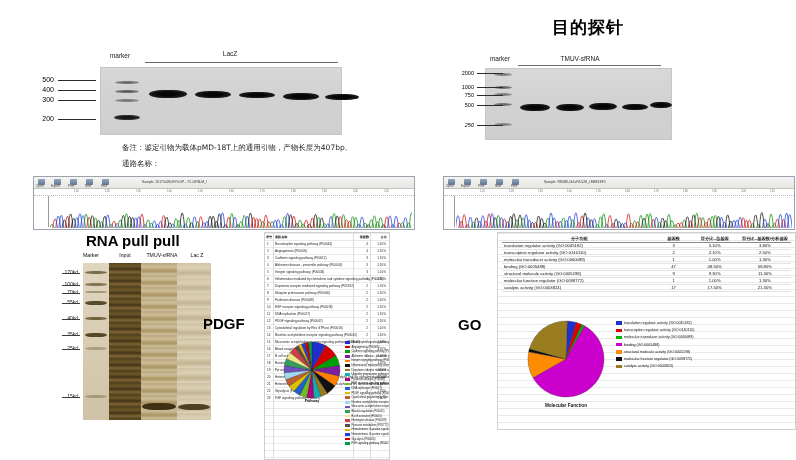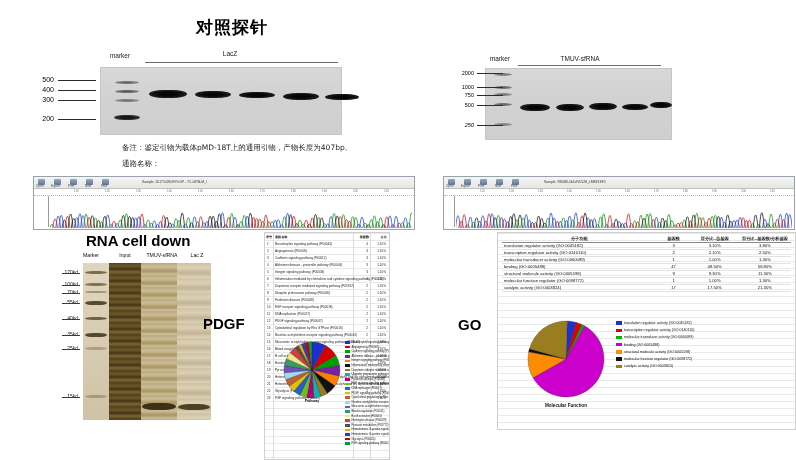--- a/index.html
+++ b/index.html
@@ -102,21 +102,20 @@
   .pie-cap{position:absolute;font-size:4.6px;font-weight:bold;color:#111;
            text-align:center;font-family:"Liberation Sans",sans-serif;}
   .pie-cap-sm{position:absolute;font-size:3.6px;font-weight:bold;color:#111;
            text-align:center;font-family:"Liberation Sans",sans-serif;}
 </style>
 </head>
 <body>
 
 <div class="abs" style="left:0;top:0;width:430px;height:160px;">
 
-  <div class="cn-title abs" style="left:196px;top:16px;">对照探针</div>
 
   <div class="lane-label" style="left:100px;top:52px;width:40px;">marker</div>
   <div class="lane-label" style="left:205px;top:50px;width:50px;">LacZ</div>
   <div class="lane-rule" style="left:145px;top:62px;width:193px;"></div>
 
   <div class="gel-box" style="left:100px;top:67px;width:240px;height:66px;">
 
       <div class="band band-mk" style="left:14px;top:13px;width:24px;height:3px;opacity:.72;"></div>
       <div class="band band-mk" style="left:14px;top:22px;width:24px;height:3.2px;opacity:.8;"></div>
       <div class="band band-mk" style="left:14px;top:31px;width:24px;height:3px;opacity:.62;"></div>
@@ -138,20 +137,21 @@
 
   <div class="mk-label" style="left:30px;top:96px;width:24px;">300</div>
   <div class="mk-line" style="left:58px;top:100px;width:38px;"></div>
 
   <div class="mk-label" style="left:30px;top:115px;width:24px;">200</div>
   <div class="mk-line" style="left:58px;top:119px;width:38px;"></div>
 </div>
 
 <div class="abs" style="left:440px;top:0;width:356px;height:160px;">
 
+  <div class="cn-title abs" style="left:112px;top:16px;">目的探针</div>
 
   <div class="lane-label" style="left:40px;top:55px;width:40px;">marker</div>
   <div class="lane-label" style="left:105px;top:55px;width:70px;">TMUV-sfRNA</div>
   <div class="lane-rule" style="left:78px;top:65px;width:143px;"></div>
 
   <div class="gel-box" style="left:45px;top:68px;width:185px;height:70px;">
       <div class="band band-mk" style="left:8px;top:4px;width:18px;height:2.6px;opacity:.6;"></div>
       <div class="band band-mk" style="left:8px;top:17px;width:18px;height:2.8px;opacity:.72;"></div>
       <div class="band band-mk" style="left:8px;top:24px;width:18px;height:2.6px;opacity:.6;"></div>
       <div class="band band-mk" style="left:8px;top:34px;width:18px;height:2.8px;opacity:.72;"></div>
@@ -469,21 +469,21 @@
     <div class="tickno" style="left: 181px; top: 12px;">160</div>
     <div class="tickno" style="left: 210px; top: 12px;">170</div>
     <div class="tickno" style="left: 239px; top: 12px;">180</div>
     <div class="tickno" style="left: 268px; top: 12px;">190</div>
     <div class="tickno" style="left: 297px; top: 12px;">200</div>
     <div class="tickno" style="left: 326px; top: 12px;">210</div>
   </div>
 
 <div class="abs" style="left:60px;top:230px;width:215px;height:228px;">
 
-  <div class="rpd-title" style="left:26px;top:2px;">RNA cell down</div>
+  <div class="rpd-title" style="left:26px;top:2px;">RNA pull pull</div>
 
   <div class="sds-lab" style="left:16px;top:22px;width:30px;">Marker</div>
   <div class="sds-lab" style="left:52px;top:22px;width:26px;">Input</div>
   <div class="sds-lab" style="left:80px;top:22px;width:44px;">TMUV-sfRNA</div>
   <div class="sds-lab" style="left:124px;top:22px;width:26px;">Lac Z</div>
 
   <div class="sds-box" style="left:23px;top:33px;width:128px;height:157px;">
 
       <div class="sds-lane" style="left:0px;width:26px;
            background:linear-gradient(180deg,#e0d6c0,#d6cab0 60%,#cfc2a6);">

